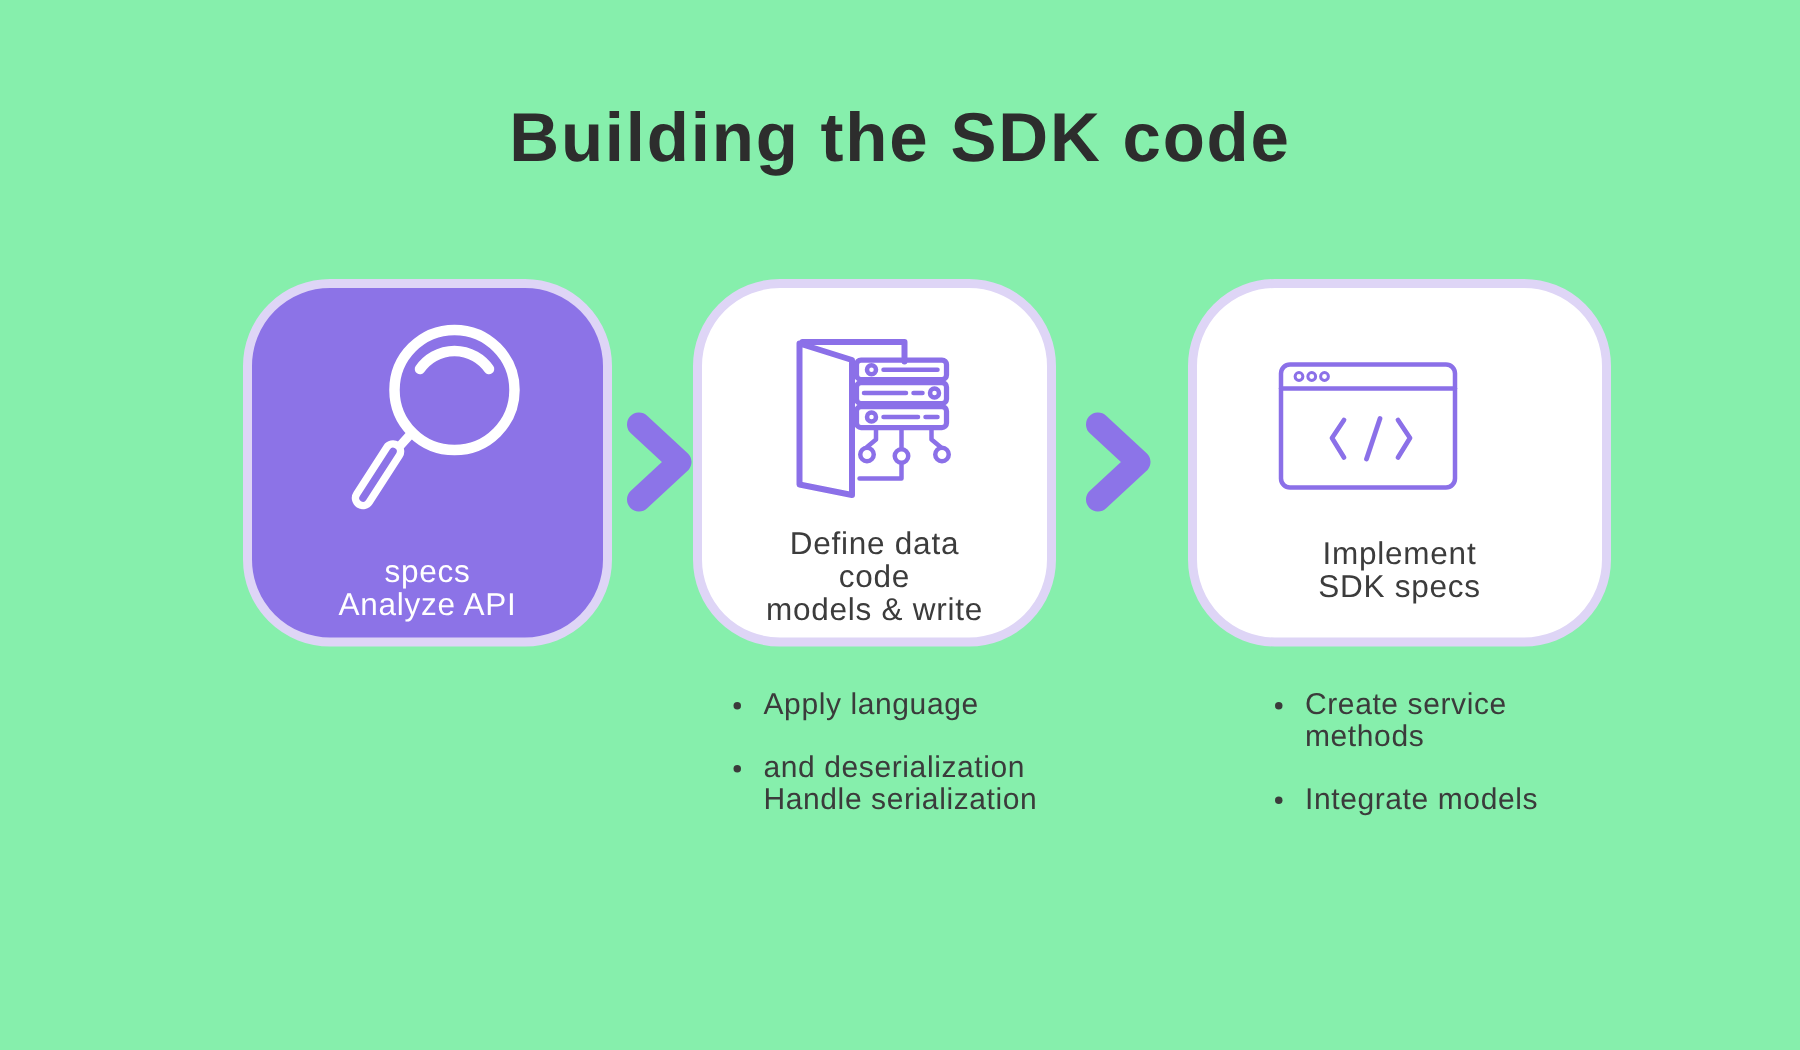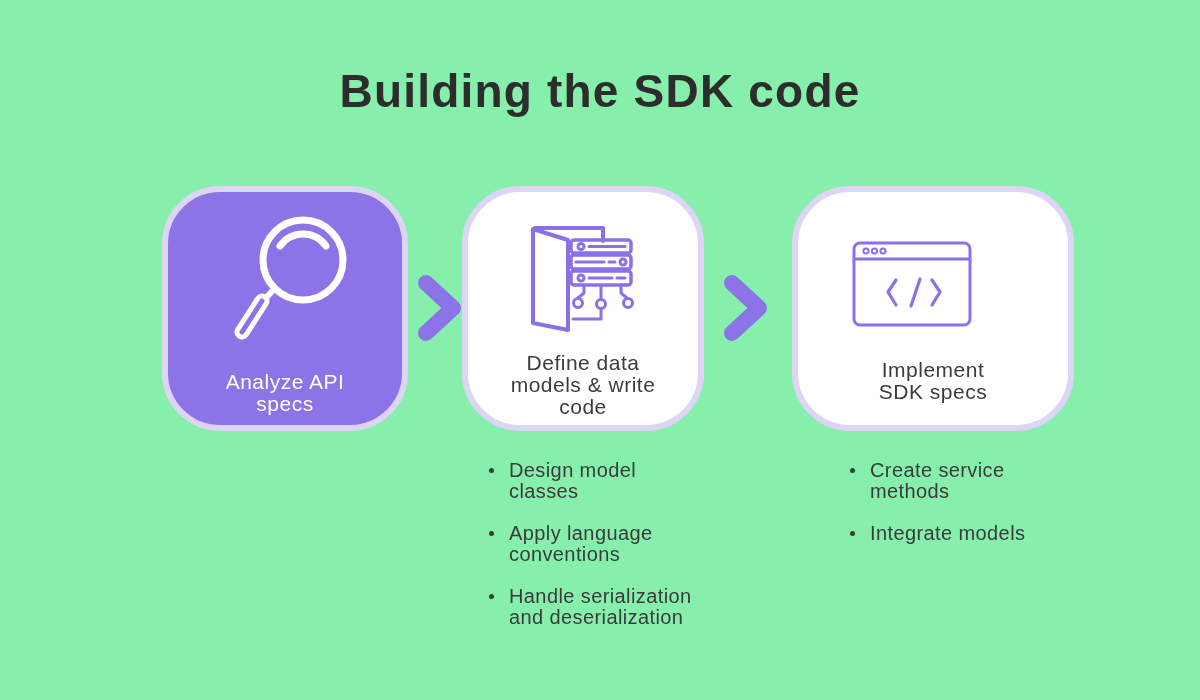--- a/index.html
+++ b/index.html
@@ -93,22 +93,22 @@
 
   <div class="card card-filled card-1">
     <svg class="icon-svg" width="246" height="245" viewBox="0 0 246 245">
       <circle cx="141" cy="74" r="40" fill="none" stroke="#ffffff" stroke-width="7"></circle>
       <path d="M 118 60 A 28 28 0 0 1 164 60" fill="none" stroke="#ffffff" stroke-width="7" stroke-linecap="round"></path>
       <line x1="113" y1="102" x2="104" y2="112" stroke="#ffffff" stroke-width="6" stroke-linecap="round"></line>
       <line x1="100" y1="115" x2="80" y2="146" stroke="#ffffff" stroke-width="15" stroke-linecap="round"></line>
       <line x1="100" y1="115" x2="80" y2="146" stroke="#8c73e7" stroke-width="5" stroke-linecap="round"></line>
     </svg>
     <div class="card-label">
+      <span>specs</span>
       <span>Analyze API</span>
-      <span>specs</span>
     </div>
   </div>
 
   <svg class="arrow arrow-1" width="46" height="68" viewBox="0 0 46 68">
     <polyline points="9,9 36,34 9,59" fill="none" stroke="#8c74e8" stroke-width="16" stroke-linecap="round" stroke-linejoin="round"></polyline>
   </svg>
 
   <div class="card card-2">
     <svg class="icon-svg" width="242" height="245" viewBox="0 0 242 245">
       <g fill="none" stroke="#8b70e8" stroke-linecap="round" stroke-linejoin="round">
@@ -134,22 +134,22 @@
         <circle cx="116" cy="117" r="4.5" stroke-width="3"></circle>
         <line x1="139" y1="99" x2="139" y2="113" stroke-width="3"></line>
         <circle cx="139" cy="118" r="4.5" stroke-width="3"></circle>
         <polyline points="139,123 139,133 111,133" stroke-width="3"></polyline>
         <polyline points="159,99 159,107 165,112" stroke-width="3"></polyline>
         <circle cx="166" cy="117" r="4.5" stroke-width="3"></circle>
       </g>
     </svg>
     <div class="card-label">
       <span>Define data</span>
+      <span>code</span>
       <span>models &amp; write</span>
-      <span>code</span>
     </div>
   </div>
 
   <svg class="arrow arrow-2" width="46" height="68" viewBox="0 0 46 68">
     <polyline points="9,9 36,34 9,59" fill="none" stroke="#8c74e8" stroke-width="16" stroke-linecap="round" stroke-linejoin="round"></polyline>
   </svg>
 
   <div class="card card-3">
     <svg class="icon-svg" width="242" height="245" viewBox="0 0 242 245">
       <g fill="none" stroke="#8b70e8" stroke-linecap="round" stroke-linejoin="round">
@@ -164,30 +164,25 @@
       </g>
     </svg>
     <div class="card-label">
       <span>Implement</span>
       <span>SDK specs</span>
     </div>
   </div>
 
   <ul class="bullets bullets-2">
     <li>
-      <span>Design model</span>
-      <span>classes</span>
+      <span>Apply language</span>
     </li>
     <li>
-      <span>Apply language</span>
-      <span>conventions</span>
-    </li>
-    <li>
+      <span>and deserialization</span>
       <span>Handle serialization</span>
-      <span>and deserialization</span>
     </li>
   </ul>
 
   <ul class="bullets bullets-3">
     <li>
       <span>Create service</span>
       <span>methods</span>
     </li>
     <li>
       <span>Integrate models</span>

